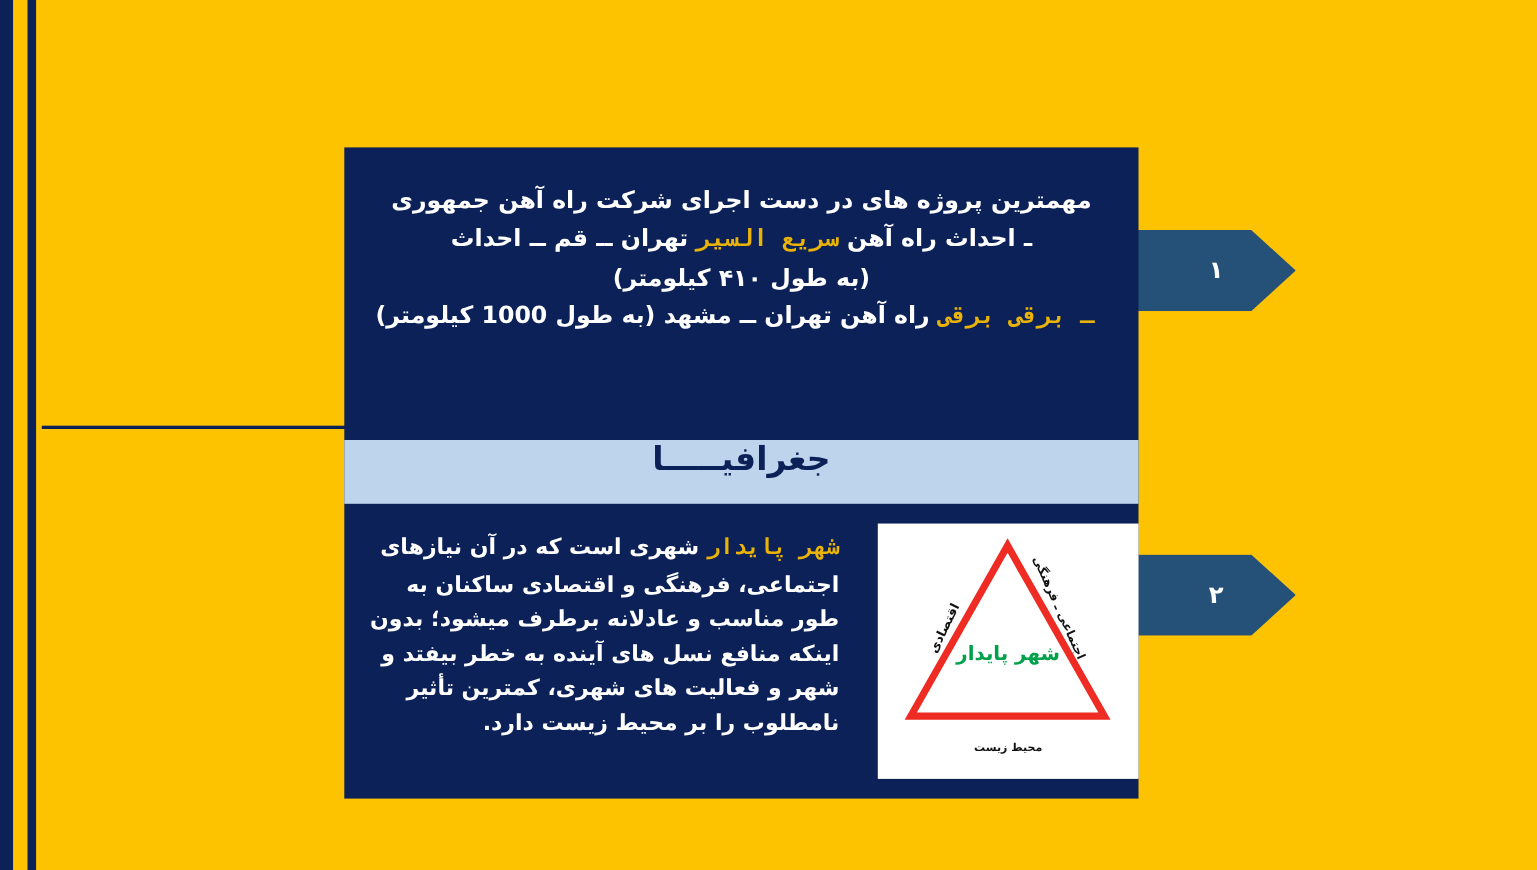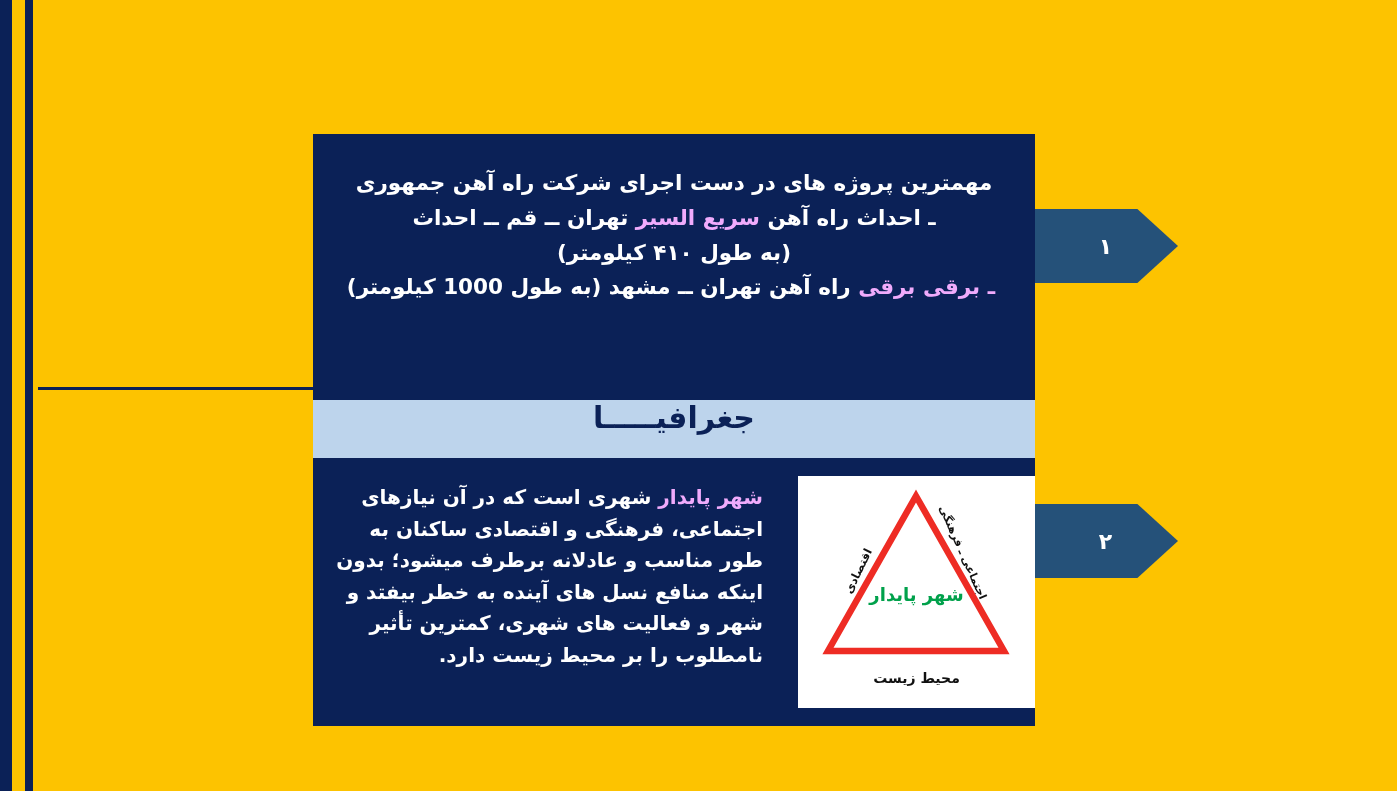--- a/index.html
+++ b/index.html
@@ -80,21 +80,21 @@
   .top-text {
     color: #ffffff;
     font-size: 21.5px;
     font-weight: bold;
     line-height: 1.62;
     text-align: center;
     direction: rtl;
     width: 100%;
   }
   .top-text .line { display: block; white-space: nowrap; }
-  .hl-orange { color: #f0abfc; }
+  .hl-orange { color: #eab308; font-family: Liberation Mono, monospace; }
 
   
   .banner {
     height: 58px;
     background: #BDD4EC;
     display: flex;
     align-items: flex-start;
     justify-content: center;
     flex: 0 0 auto;
   }
@@ -159,21 +159,21 @@
     top: 70px;
     transform: rotate(66deg);
     transform-origin: center center;
     font-size: 11px;
   }
   .fig-label-bottom {
     left: 0;
     right: 0;
     bottom: 22px;
     text-align: center;
-    font-size: 14px;
+    font-size: 10px;
   }
   .fig-label-center {
     left: 0;
     right: 0;
     top: 108px;
     text-align: center;
     color: #00A14B;
     font-size: 18px;
     font-weight: bold;
   }

